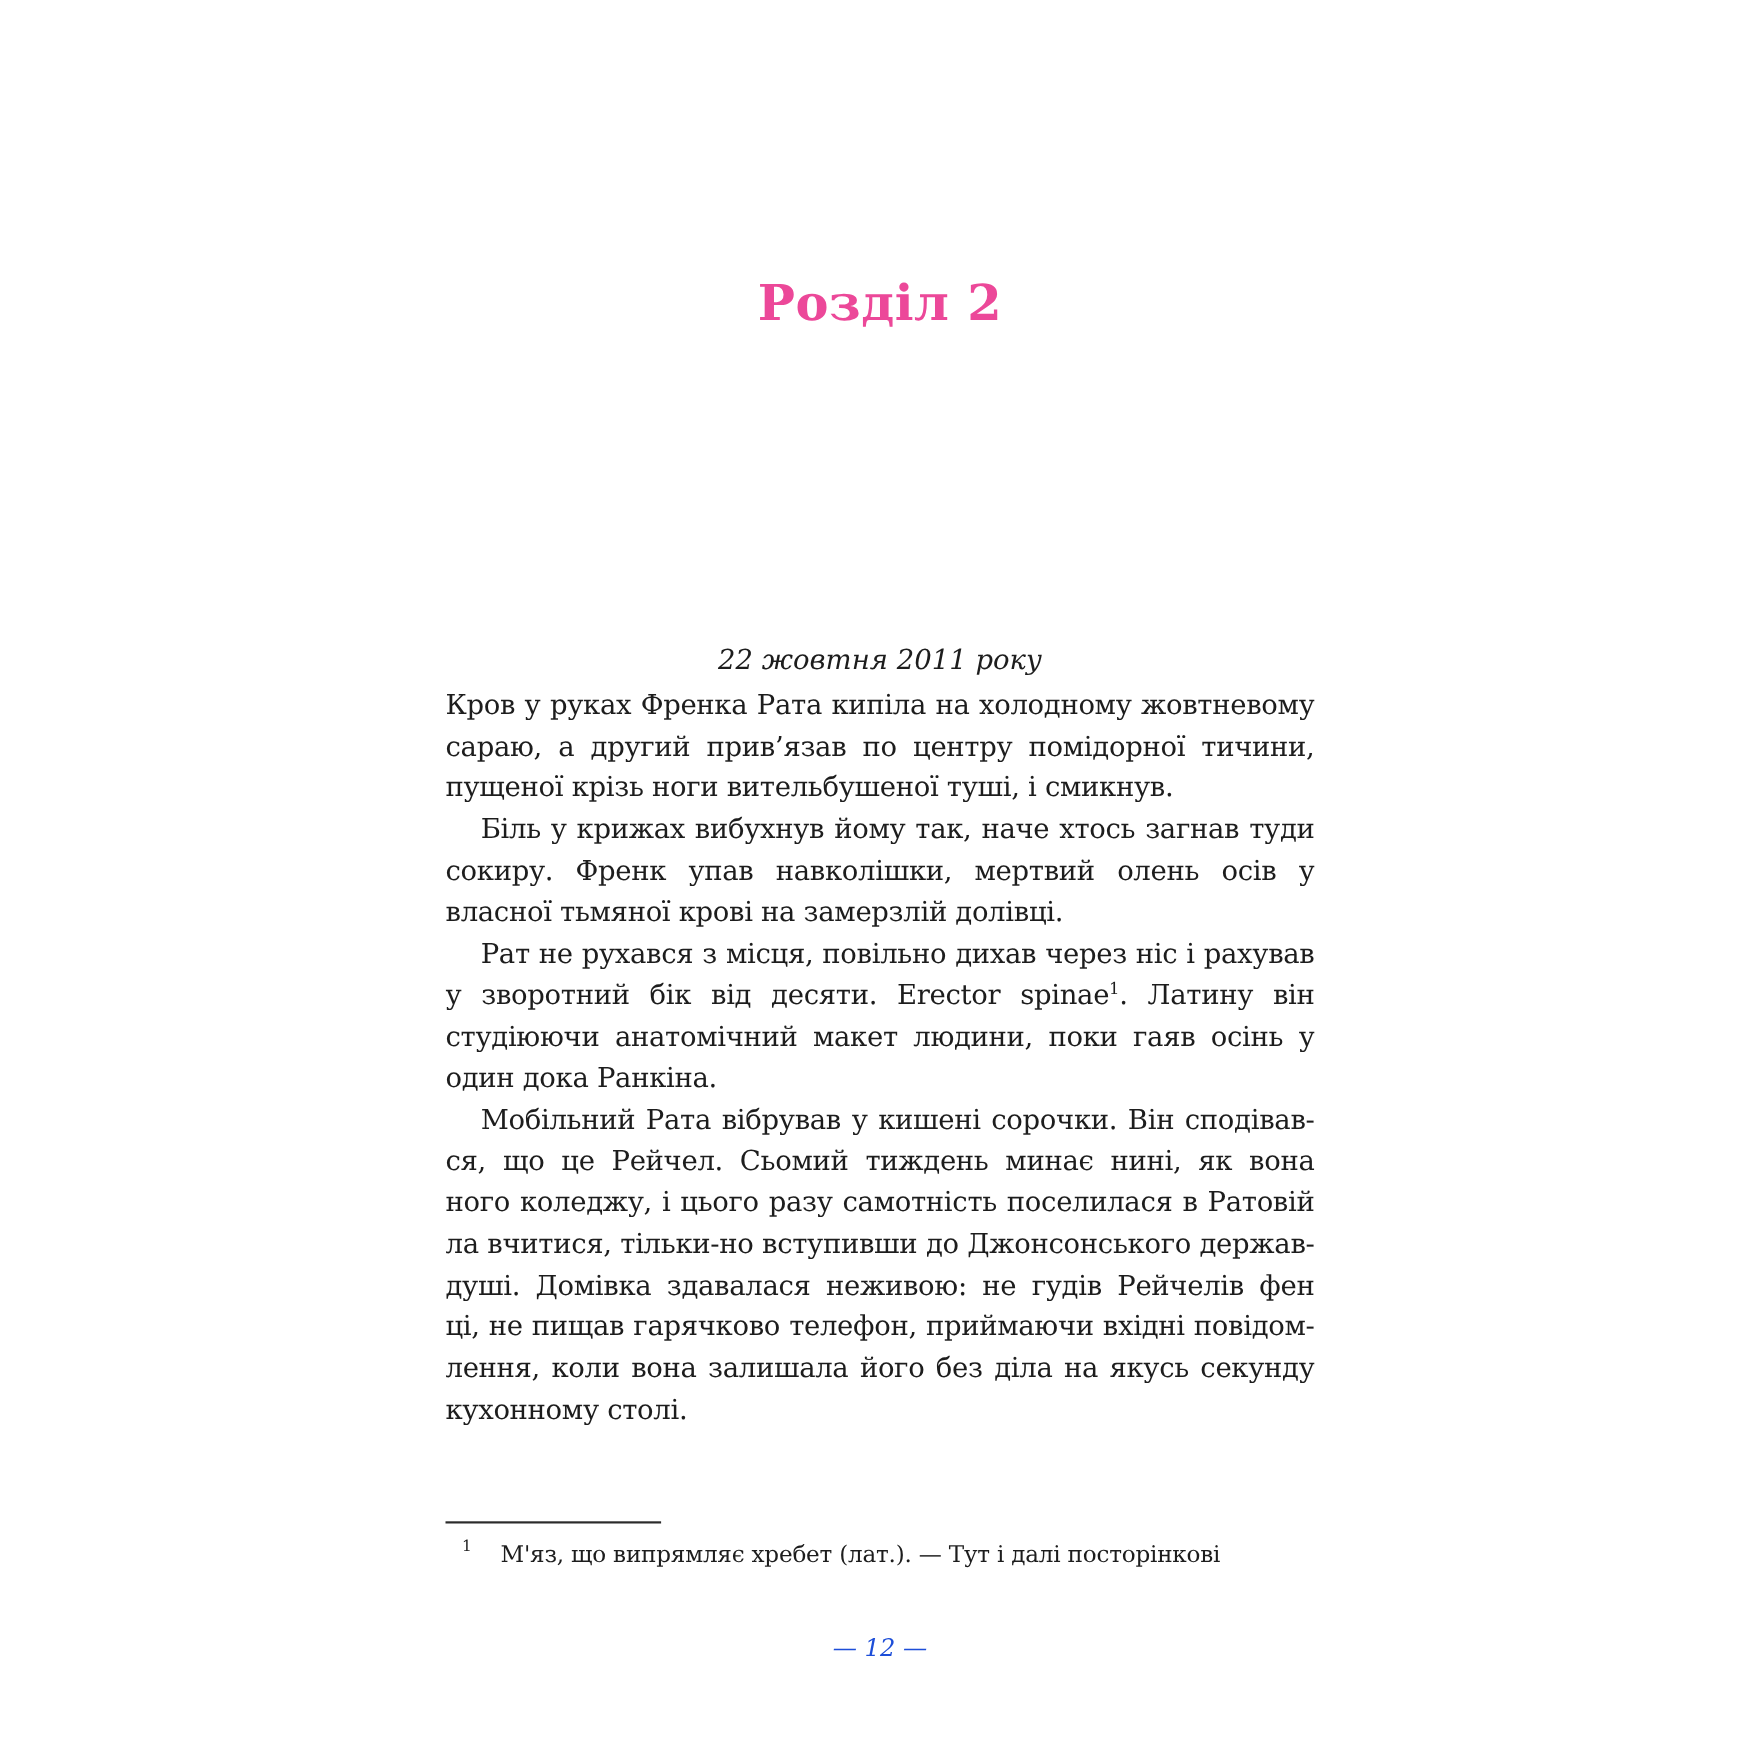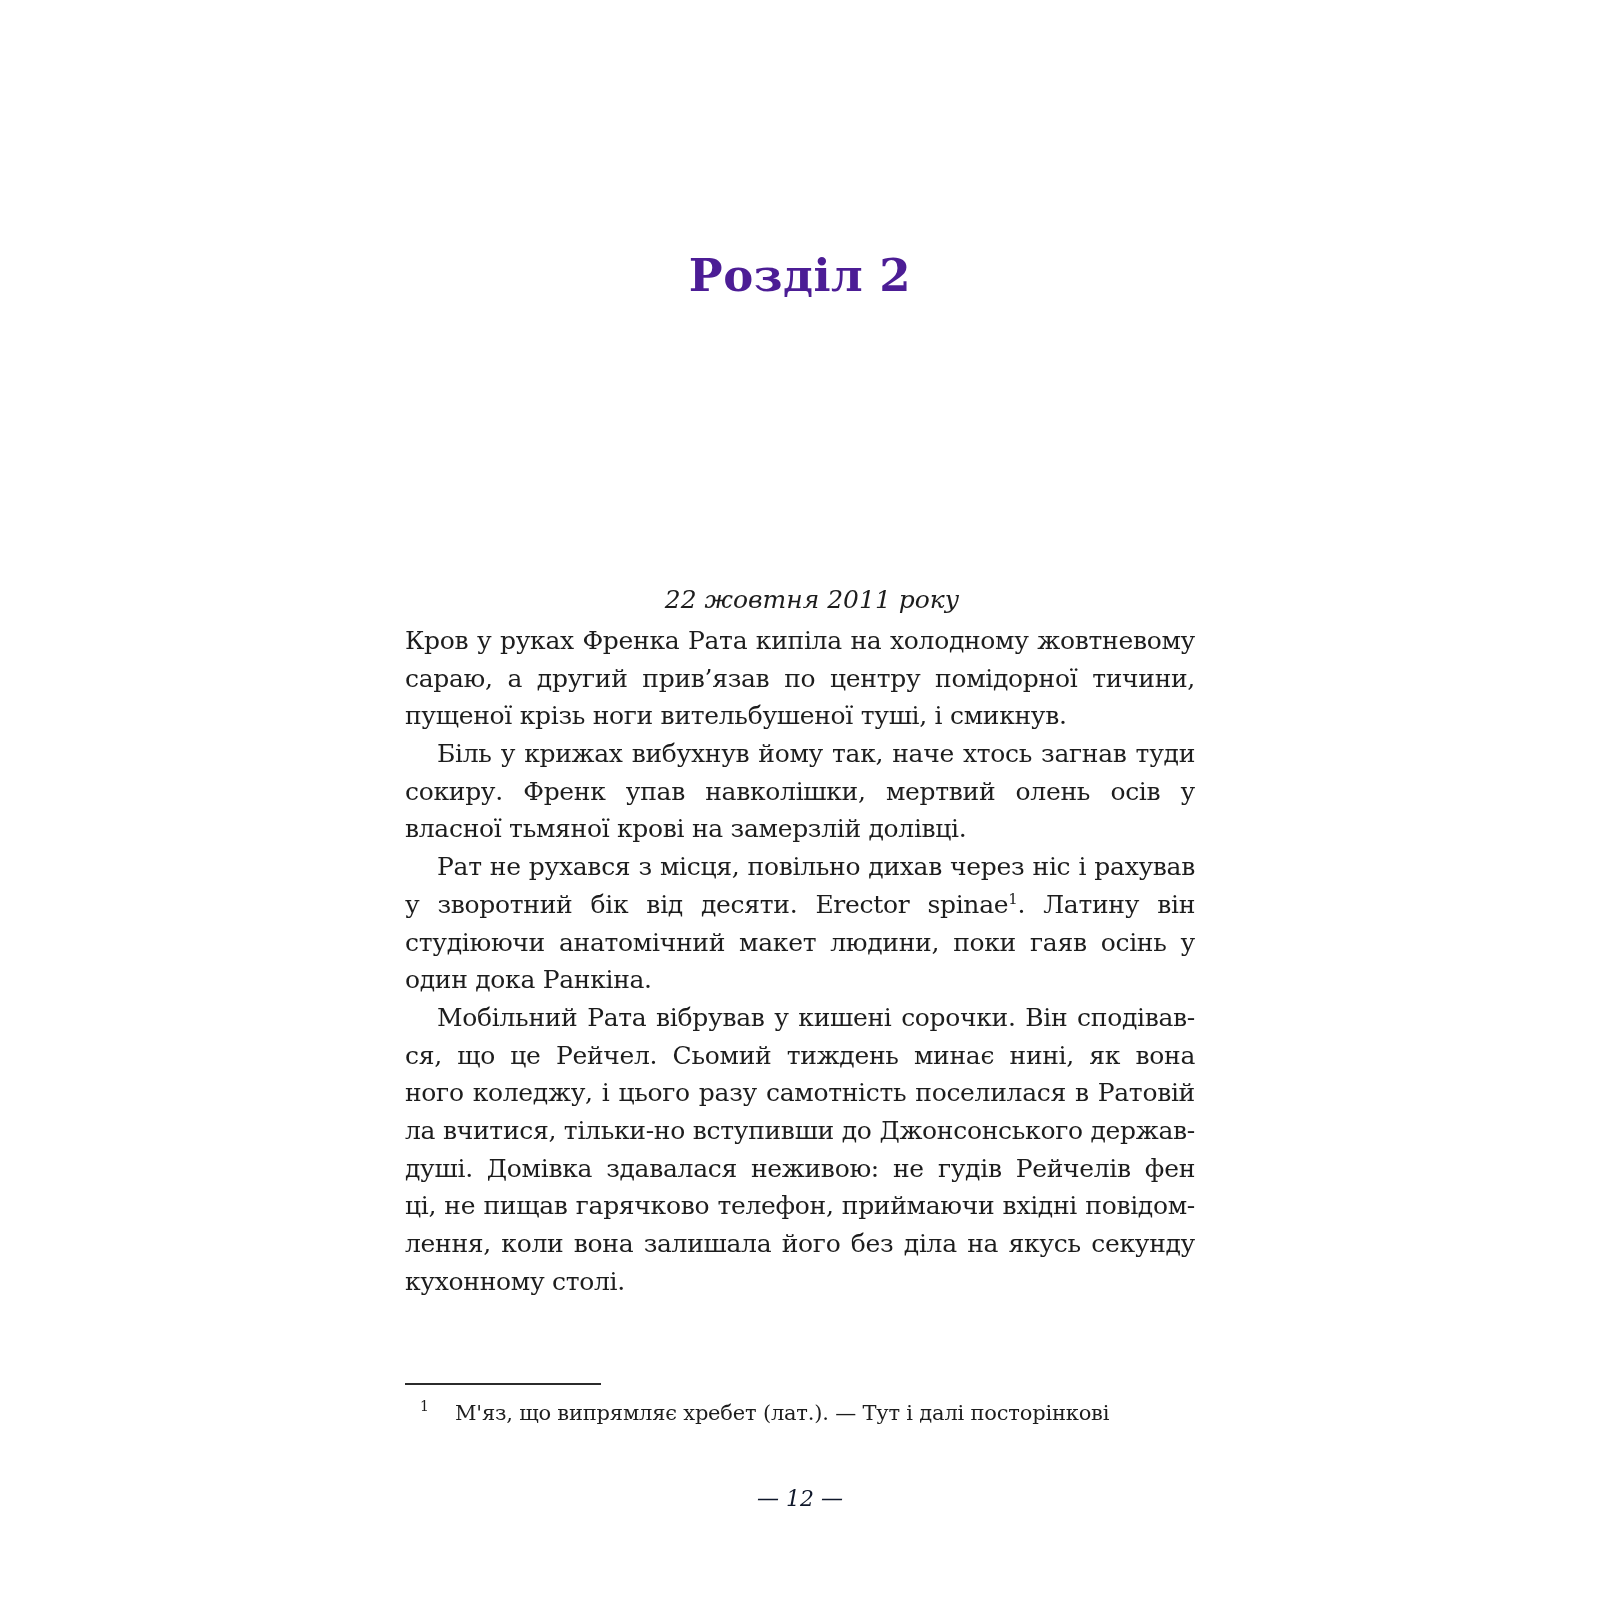--- a/index.html
+++ b/index.html
@@ -20,26 +20,26 @@
   }
   .chapter-title {
     position: absolute;
     top: 252px;
     left: 0;
     width: 100%;
     text-align: center;
     font-size: 45px;
     line-height: 48px;
     letter-spacing: 0.5px;
-    color: #4c1d95;
+    color: #ec4899;
   }
   .date-line {
     position: absolute;
     top: 581px;
-    left: 12px;
+    left: 0;
     width: 100%;
     height: 38px;
     line-height: 38px;
     text-align: center;
     font-style: italic;
     font-size: 25px;
   }
   .body-text {
     position: absolute;
     top: 622px;
@@ -91,21 +91,21 @@
     line-height: 1;
   }
   .page-number {
     position: absolute;
     left: 0;
     top: 1486px;
     width: 100%;
     text-align: center;
     font-style: italic;
     font-size: 22px;
-    color: #0f172a;
+    color: #1d4ed8;
   }
 </style>
 </head>
 <body>
 
 <div class="page">
 
   <h1 class="chapter-title">Розділ 2</h1>
 
   <div class="date-line">22 жовтня 2011 року</div>

